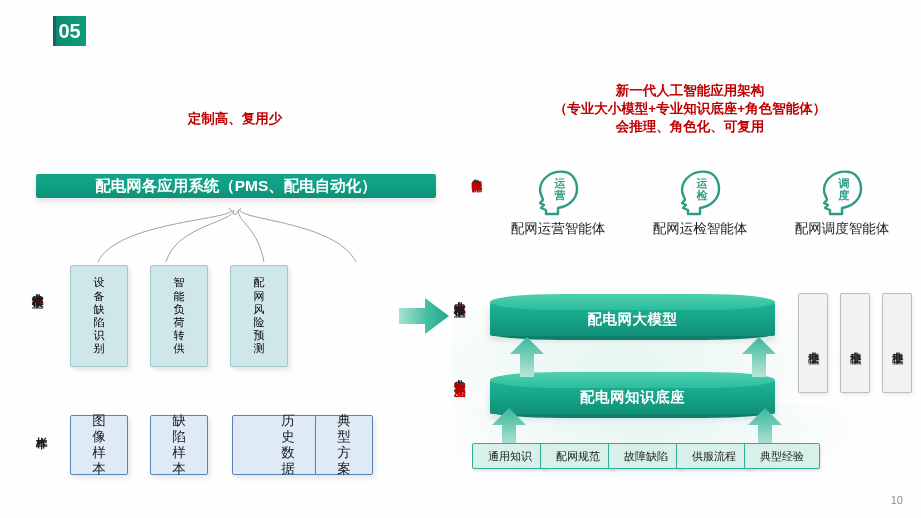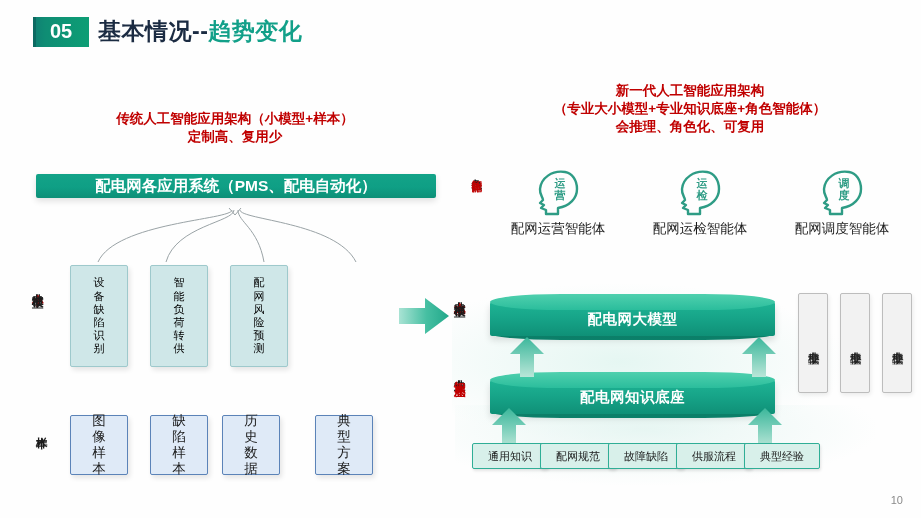--- a/index.html
+++ b/index.html
@@ -7,26 +7,27 @@
     width:921px;height:518px;overflow:hidden;
     background:#ffffff;
     font-family:"Liberation Sans","DejaVu Sans",sans-serif;
     position:relative;
   }
   .slide{position:absolute;inset:0;background:#fefefe;}
 
   
   .title-row{position:absolute;left:33px;top:16px;display:flex;align-items:center;gap:9px;}
   .num-badge{
-    width:56px;height:30px;
+    width:33px;height:30px;
     background:linear-gradient(90deg,#0f7f73 0%,#0f8d74 22%,#0d9e75 100%);
     color:#ffffff;font-size:20px;font-weight:bold;
     display:flex;align-items:center;justify-content:center;
     letter-spacing:0px;
     box-shadow:inset 3px 0 0 #0c6a62;
+    margin-left:20px;
   }
   .title-text{font-size:23px;font-weight:bold;letter-spacing:.5px;white-space:nowrap;}
   .t-dark{color:#1b2b42;}
   .t-teal{color:#12a089;}
 
   
   .head-red{
     position:absolute;color:#c00000;font-weight:bold;
     text-align:center;line-height:1.35;font-size:13.5px;white-space:nowrap;
   }
@@ -159,27 +160,23 @@
     pointer-events:none;
   }
 </style>
 </head>
 <body>
 
 <div class="slide">
 
   <div class="title-row">
     <div class="num-badge">05</div>
-    <div class="title-text">
-      <span class="t-dark">基本情况--</span><span class="t-teal">趋势变化</span>
-    </div>
   </div>
 
   <div class="head-red" id="left-heading">
-    <div>传统人工智能应用架构（小模型+样本）</div>
     <div>定制高、复用少</div>
   </div>
 
   <div class="head-red" id="right-heading">
     <div>新一代人工智能应用架构</div>
     <div>（专业大小模型+专业知识底座+角色智能体）</div>
     <div>会推理、角色化、可复用</div>
   </div>
 
   <div class="banner">配电网各应用系统（PMS、配电自动化）</div>
@@ -206,21 +203,21 @@
   <div class="mbox" style="left:230px;top:265px;">
       <span>配网风险预测</span>
     </div>
 
   <div class="sbox" style="left:70px;top:415px;">
       <span>图像样本</span>
     </div>
   <div class="sbox" style="left:150px;top:415px;">
       <span>缺陷样本</span>
     </div>
-  <div class="sbox" style="left:222px;top:415px;">
+  <div class="sbox" style="left:232px;top:415px;padding-left:27px;">
       <span>历史数据</span>
     </div>
   <div class="sbox" style="left:315px;top:415px;">
       <span>典型方案</span>
     </div>
 
   <svg id="center-arrow" viewBox="0 0 50 44">
     <defs>
       <linearGradient id="ga" x1="0" y1="0" x2="1" y2="0">
         <stop offset="0%" stop-color="#a9e3d4"></stop>

